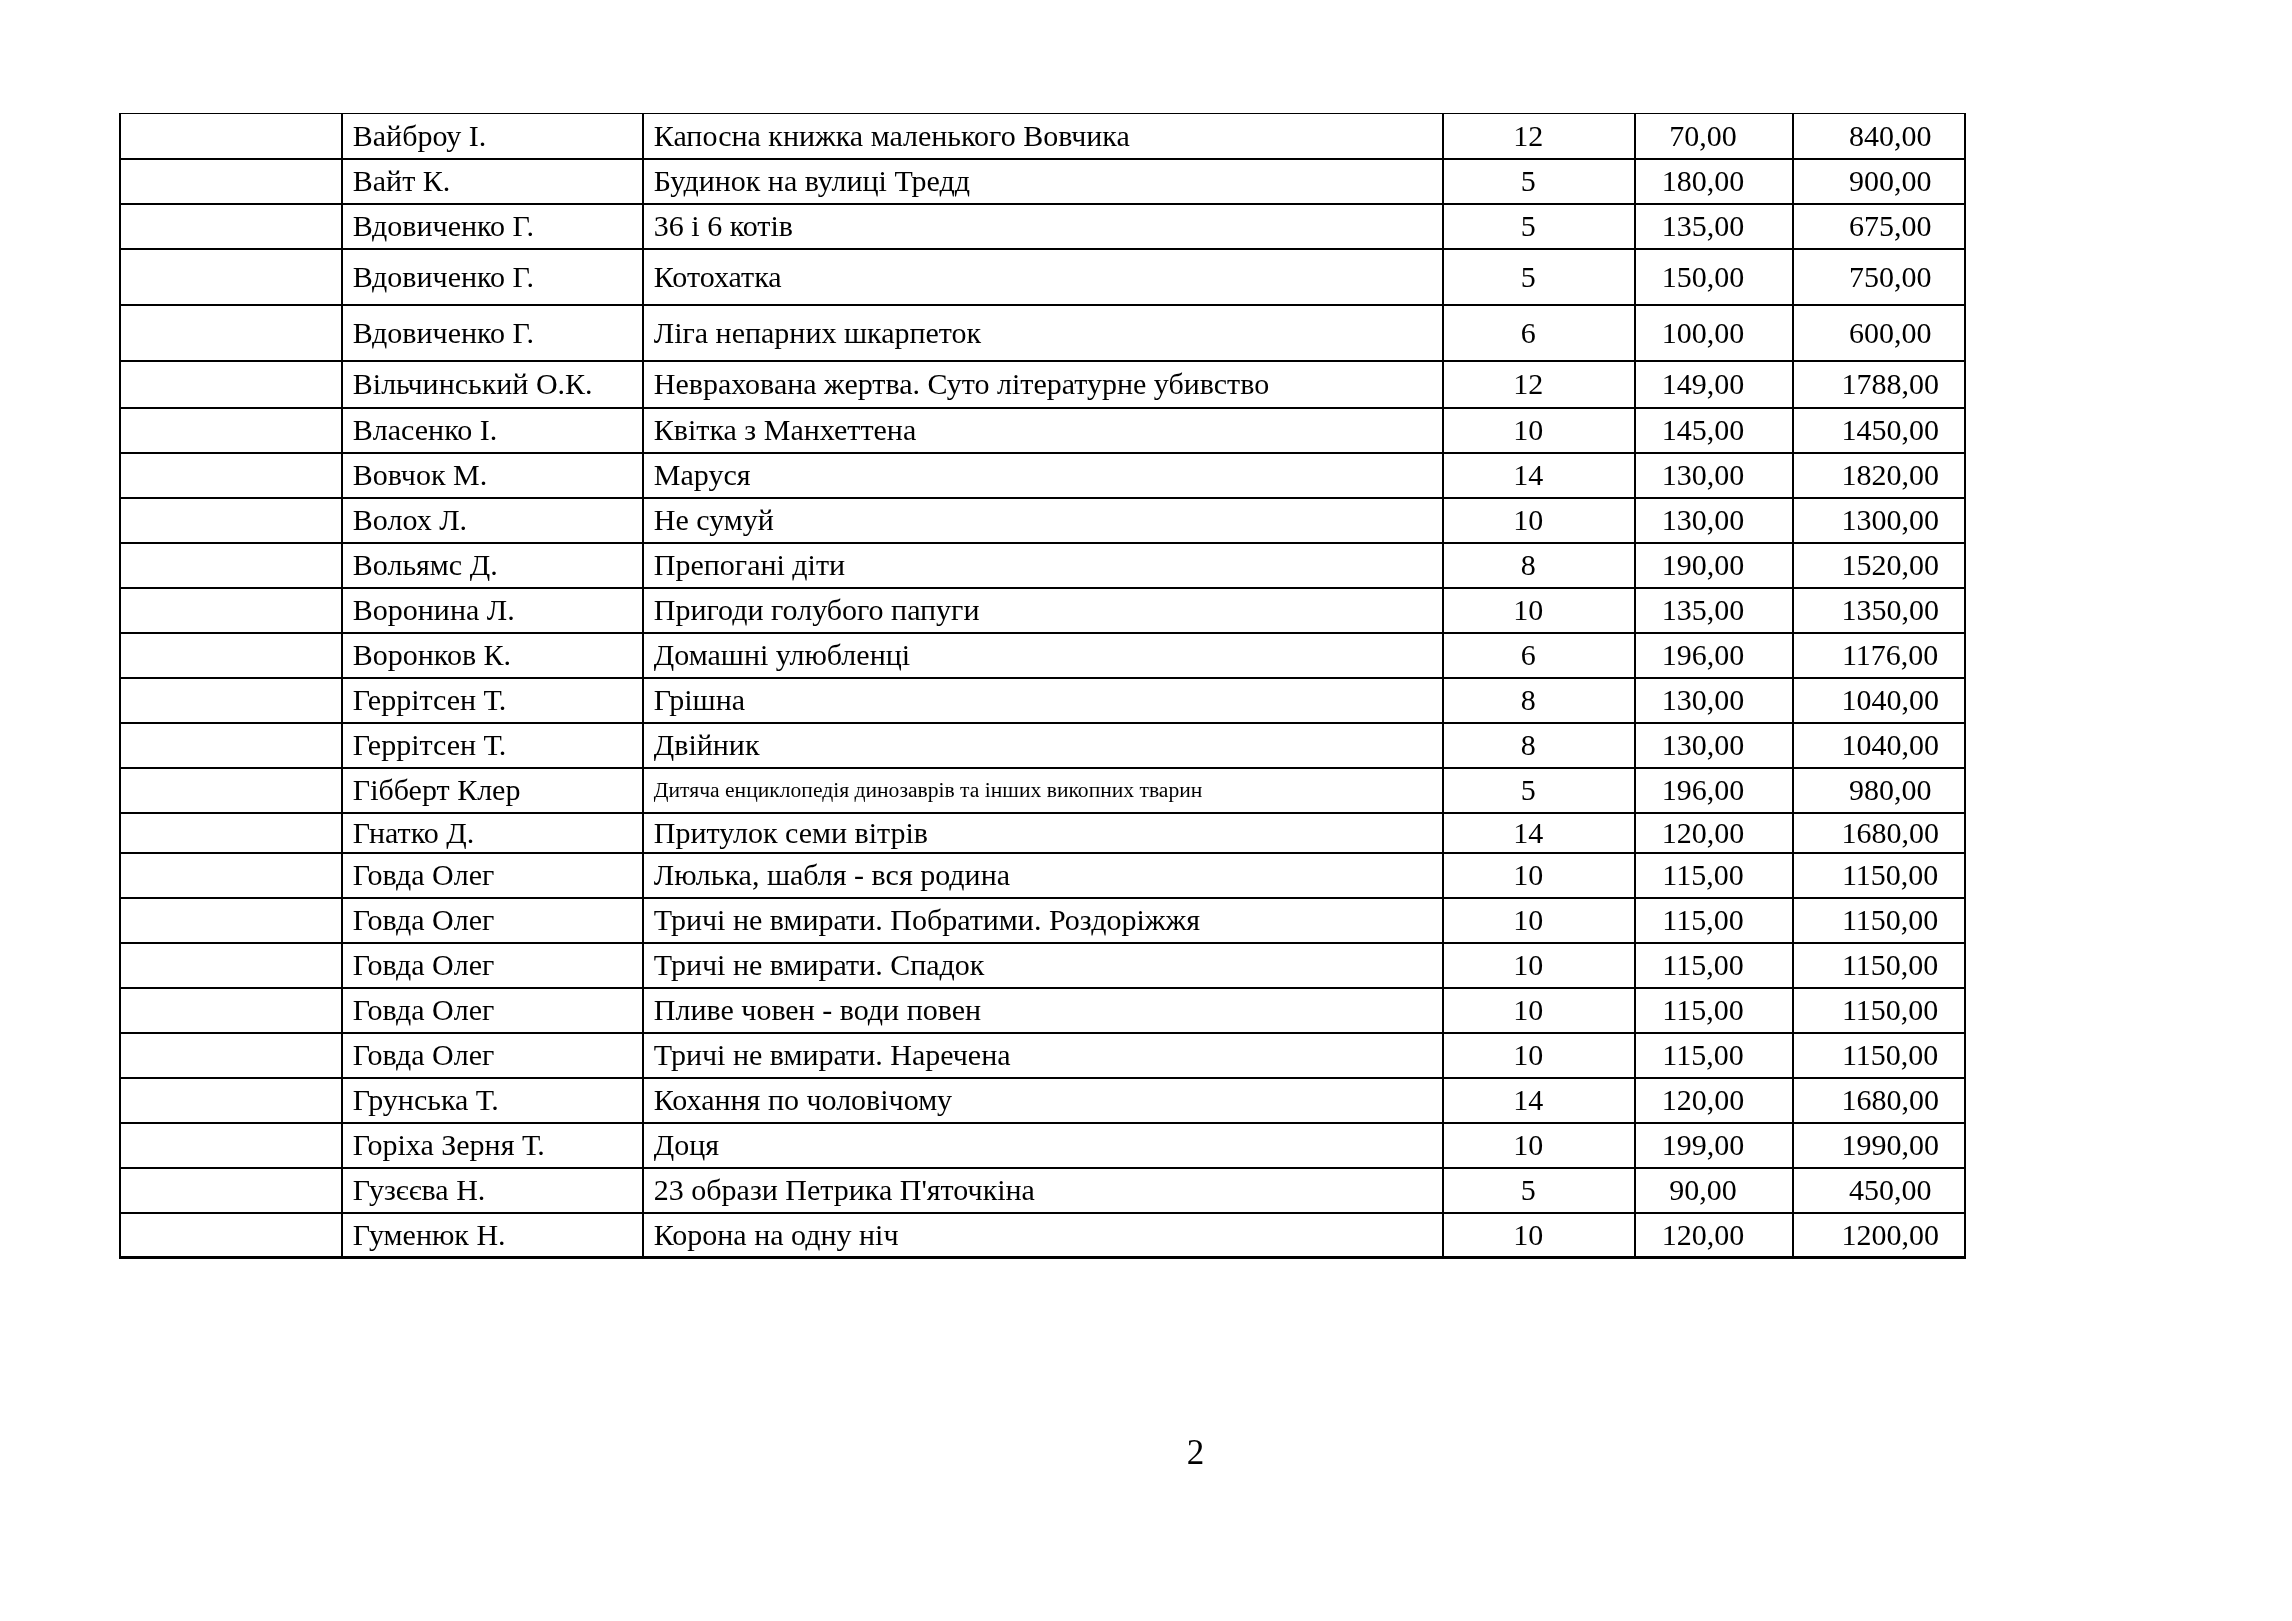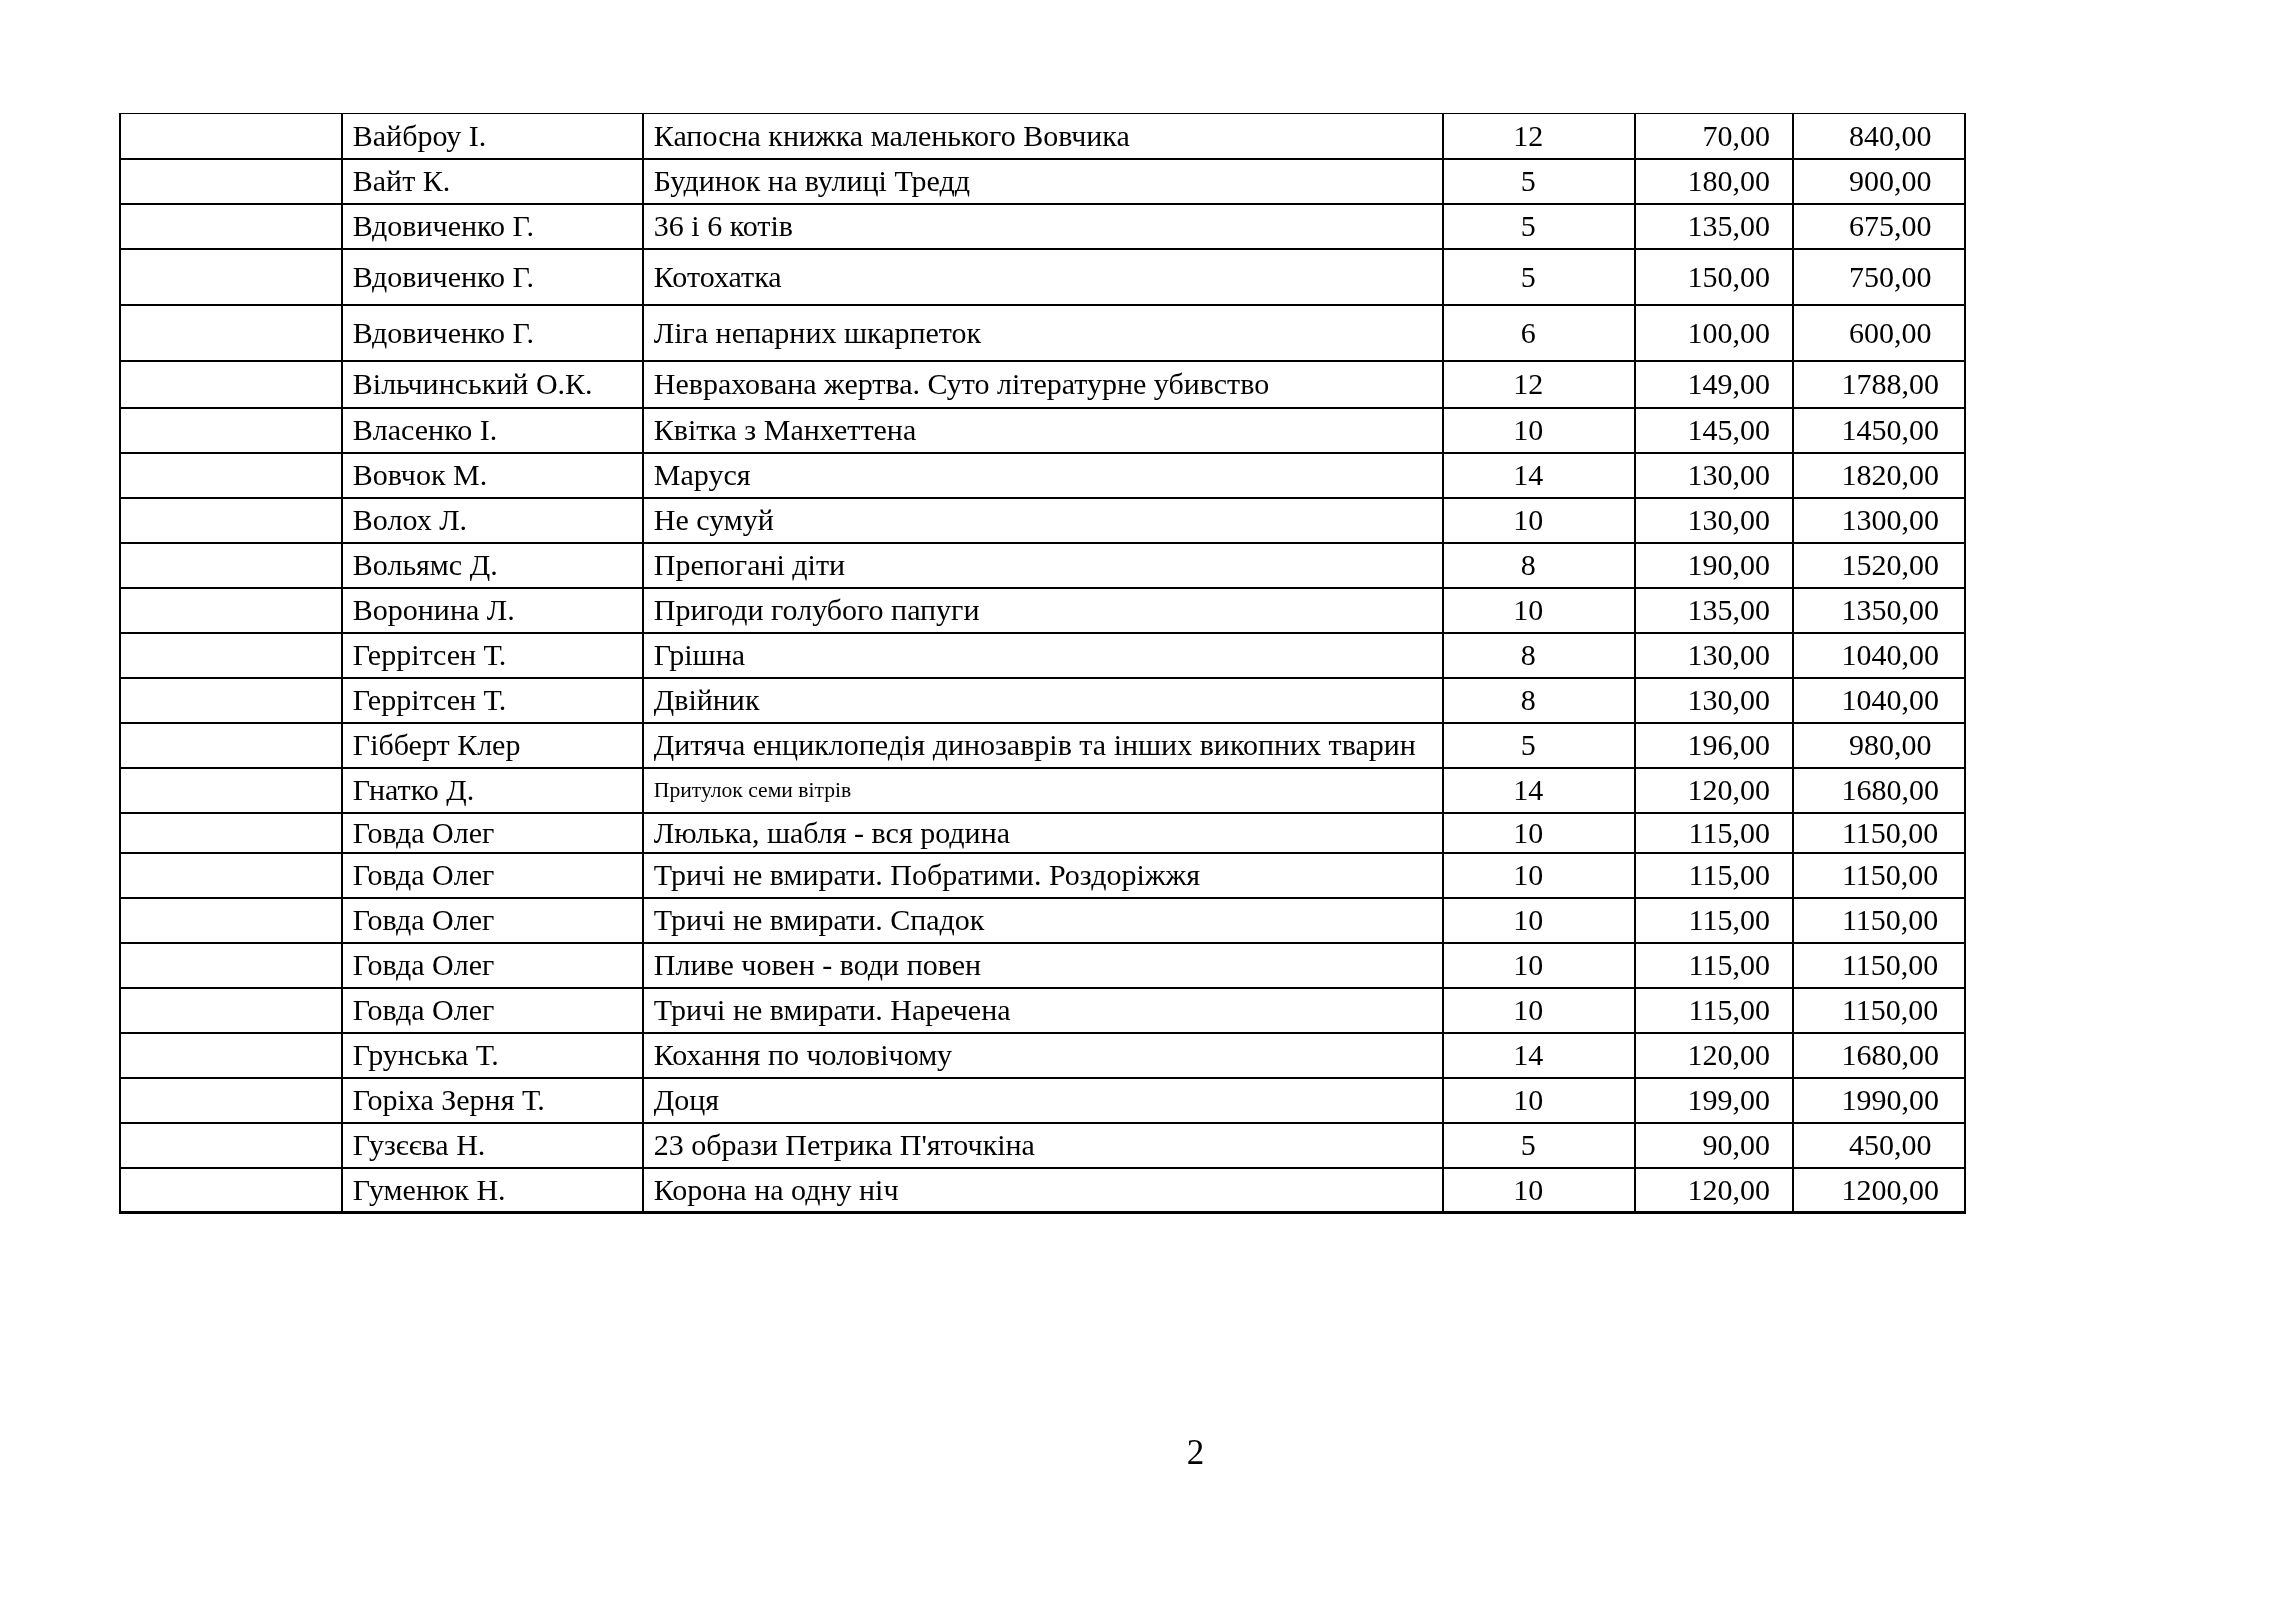--- a/index.html
+++ b/index.html
@@ -40,21 +40,21 @@
   .doc-table tr { height: 45px; }
   
   .doc-table tr:nth-child(4),
   .doc-table tr:nth-child(5) { height: 56px; }
   .doc-table tr:nth-child(16) { height: 40px; }
   .doc-table tr:nth-child(6) { height: 47px; }
   .doc-table td.c-blank  { }
   .doc-table td.c-author { padding-left: 9.8px; }
   .doc-table td.c-title  { padding-left: 9.8px; }
   .doc-table td.c-qty    { text-align: center; padding-right: 21.6px; }
-  .doc-table td.c-price  { text-align: right; padding-right: 22px; }
+  .doc-table td.c-price  { text-align: center; padding-right: 22px; }
   .doc-table td.c-total  { text-align: center; padding-right: 12.7px; padding-left: 35px; }
   
   .doc-table tr:nth-child(15) td.c-title { font-size: 21.6px; letter-spacing: 0px; }
   .page-number {
     position: absolute;
     left: 1161px;
     top: 1433px;
     width: 69px;
     text-align: center;
     font-size: 35px;
@@ -156,20 +156,28 @@
       <tr>
     <td class="c-blank"></td>
     <td class="c-author">Воронина Л.</td>
     <td class="c-title">Пригоди голубого папуги</td>
     <td class="c-qty">10</td>
     <td class="c-price">135,00</td>
     <td class="c-total">1350,00</td>
   </tr>
       <tr>
     <td class="c-blank"></td>
+    <td class="c-author">Воронков К.</td>
+    <td class="c-title">Домашні улюбленці</td>
+    <td class="c-qty">6</td>
+    <td class="c-price">196,00</td>
+    <td class="c-total">1176,00</td>
+  </tr>
+      <tr>
+    <td class="c-blank"></td>
     <td class="c-author">Геррітсен Т.</td>
     <td class="c-title">Грішна</td>
     <td class="c-qty">8</td>
     <td class="c-price">130,00</td>
     <td class="c-total">1040,00</td>
   </tr>
       <tr>
     <td class="c-blank"></td>
     <td class="c-author">Геррітсен Т.</td>
     <td class="c-title">Двійник</td>

